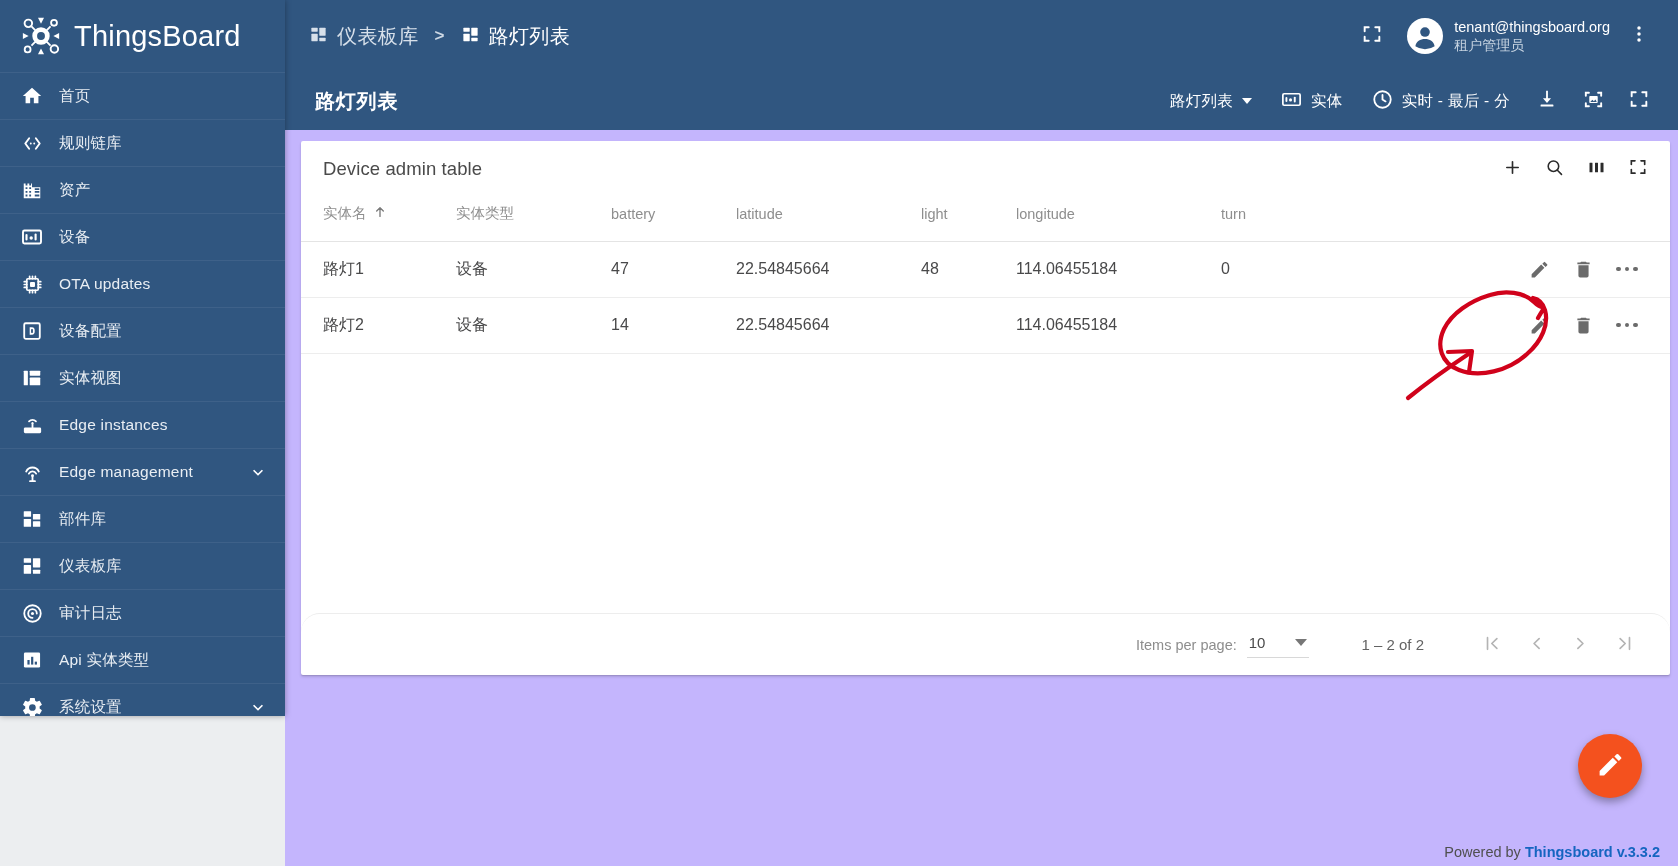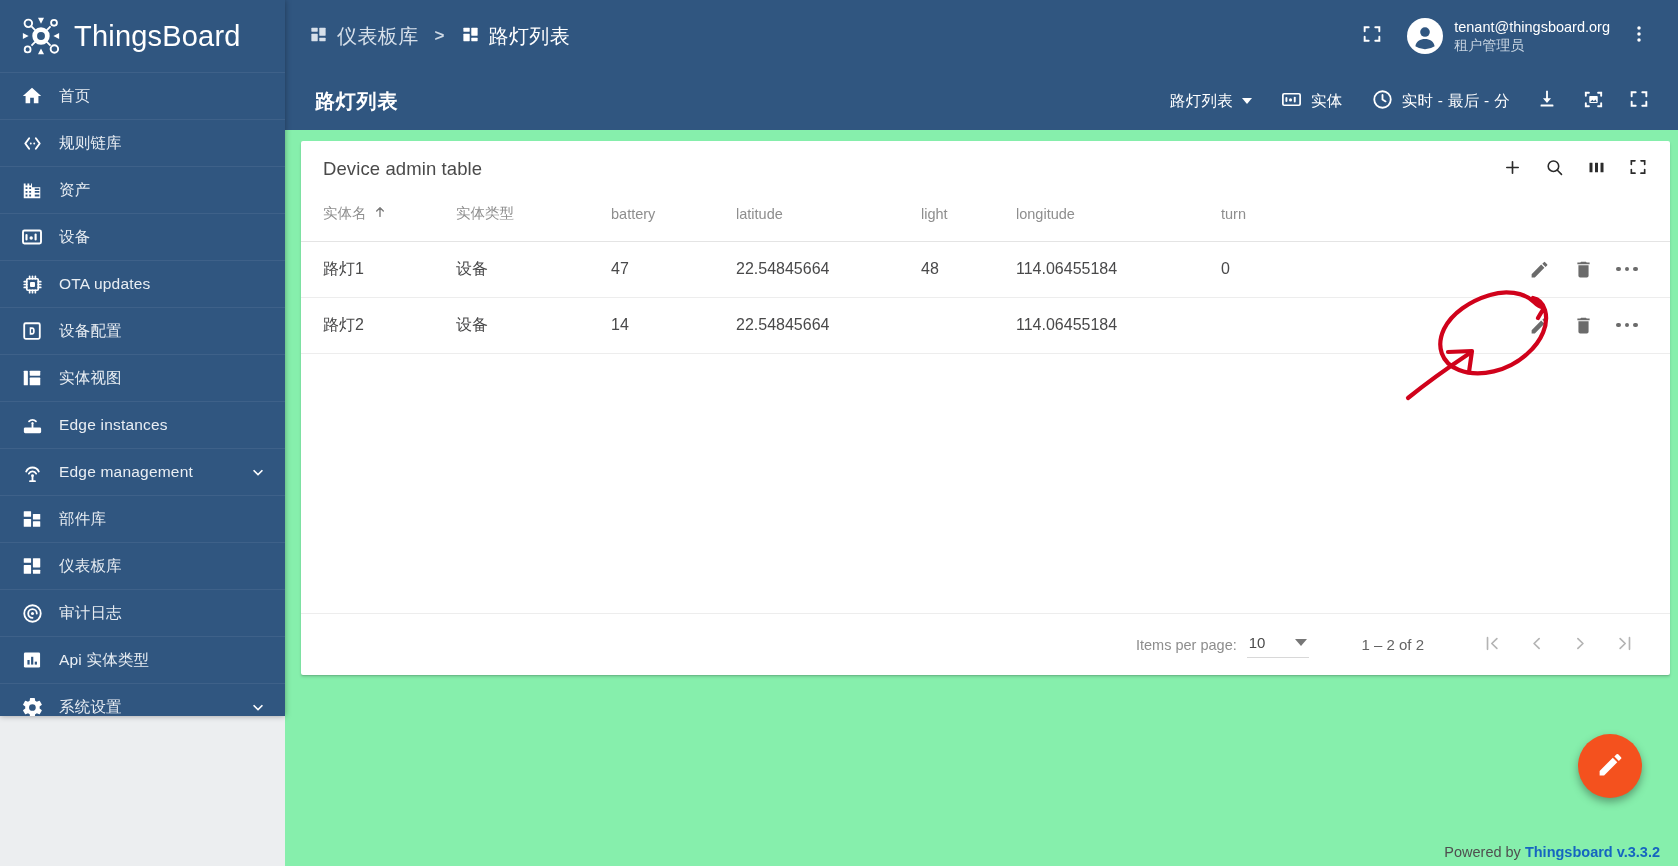--- a/index.html
+++ b/index.html
@@ -103,21 +103,21 @@
     font-size: 15.5px; letter-spacing: .3px; white-space: nowrap;
   }
   .caret {
     width: 0; height: 0; margin-left: 1px;
     border-left: 5px solid transparent; border-right: 5px solid transparent;
     border-top: 6px solid #fff;
   }
 
   
   .canvas {
-    flex: 1; background: #86efac;
+    flex: 1; background: #c4b5fd;
     padding: 11px 8px 10px 12px; position: relative;
   }
   .widget-card {
     background: #fff;
     border-radius: 2px;
     box-shadow: 0 2px 3px rgba(0,0,0,.14), 0 1px 1px rgba(0,0,0,.10);
     height: 534px;
     display: flex; flex-direction: column;
     overflow: hidden;
     margin-left: 4px;
@@ -168,21 +168,21 @@
   .dots i { width: 4.5px; height: 4.5px; border-radius: 50%; background: #6b6b6b; display: block; }
 
   .tbl-body-spacer { flex: 1; }
 
   
   .paginator {
     height: 62px; min-height: 62px;
     border-top: 1px solid #ededed;
     display: flex; align-items: center; justify-content: flex-end;
     padding-right: 24px; gap: 0;
-    color: #8d8d8d; font-size: 14.5px;
+    color: #8d8d8d; font-size: 14.5px; border-radius: 19px;
   }
   .pg-label { margin-right: 10px; }
   .pg-select {
     display: flex; align-items: center; gap: 30px;
     border-bottom: 1px solid #d8d8d8;
     padding: 3px 2px 6px 2px; min-width: 62px;
     color: #4b4b4b; font-size: 15px; cursor: pointer;
   }
   .pg-select .caret-dark {
     width: 0; height: 0; margin-left: auto;

